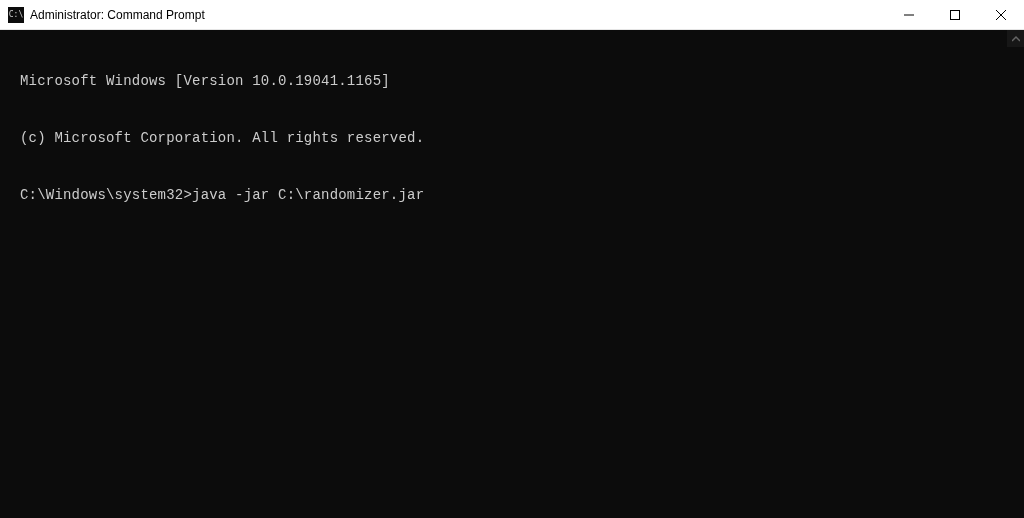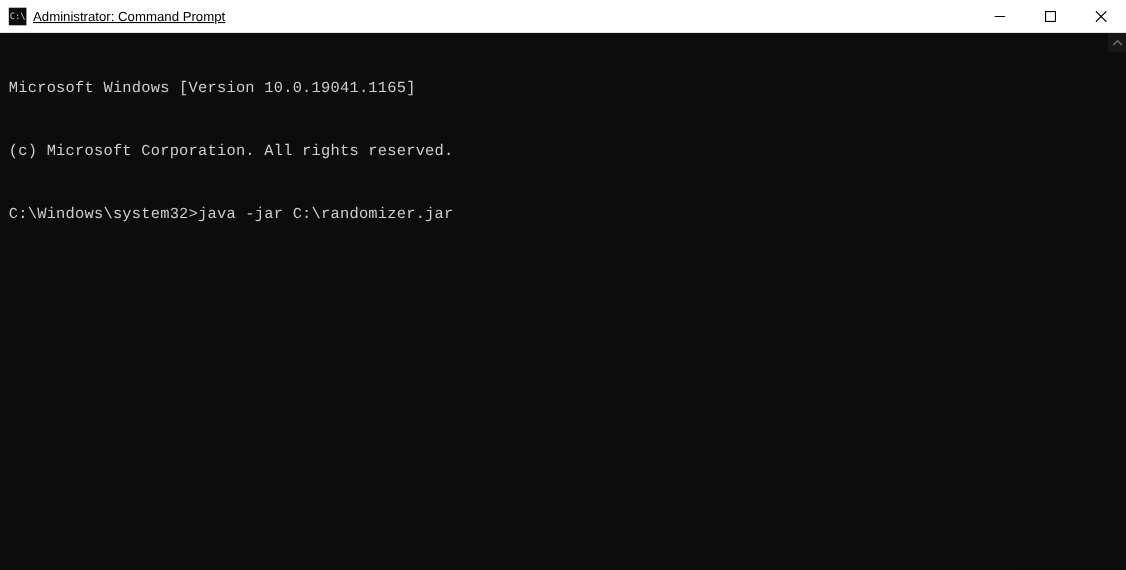--- a/index.html
+++ b/index.html
@@ -29,21 +29,20 @@
       justify-content: center;
       font-size: 8px;
       color: #ccc;
       font-family: Consolas, monospace;
     }
     .titlebar-title {
       font-family: 'Segoe UI', Tahoma, sans-serif;
       font-size: 12px;
       color: #000000;
       flex: 1;
-      text-decoration: underline;
     }
     .titlebar-controls {
       display: flex;
       height: 100%;
     }
     .titlebar-btn {
       width: 46px;
       height: 30px;
       display: flex;
       align-items: center;
@@ -54,21 +53,21 @@
     }
     .titlebar-btn svg {
       width: 10px;
       height: 10px;
     }
     .terminal {
       background: #0c0c0c;
       color: #cccccc;
       font-size: 14px;
       line-height: 19px;
-      padding: 4px 0 0 8px;
+      padding: 4px 0 0 20px;
       height: calc(100% - 30px);
       position: relative;
       white-space: pre;
       letter-spacing: 0.2px;
     }
     .terminal-line {
       display: block;
     }
     .prompt-line {
     }

